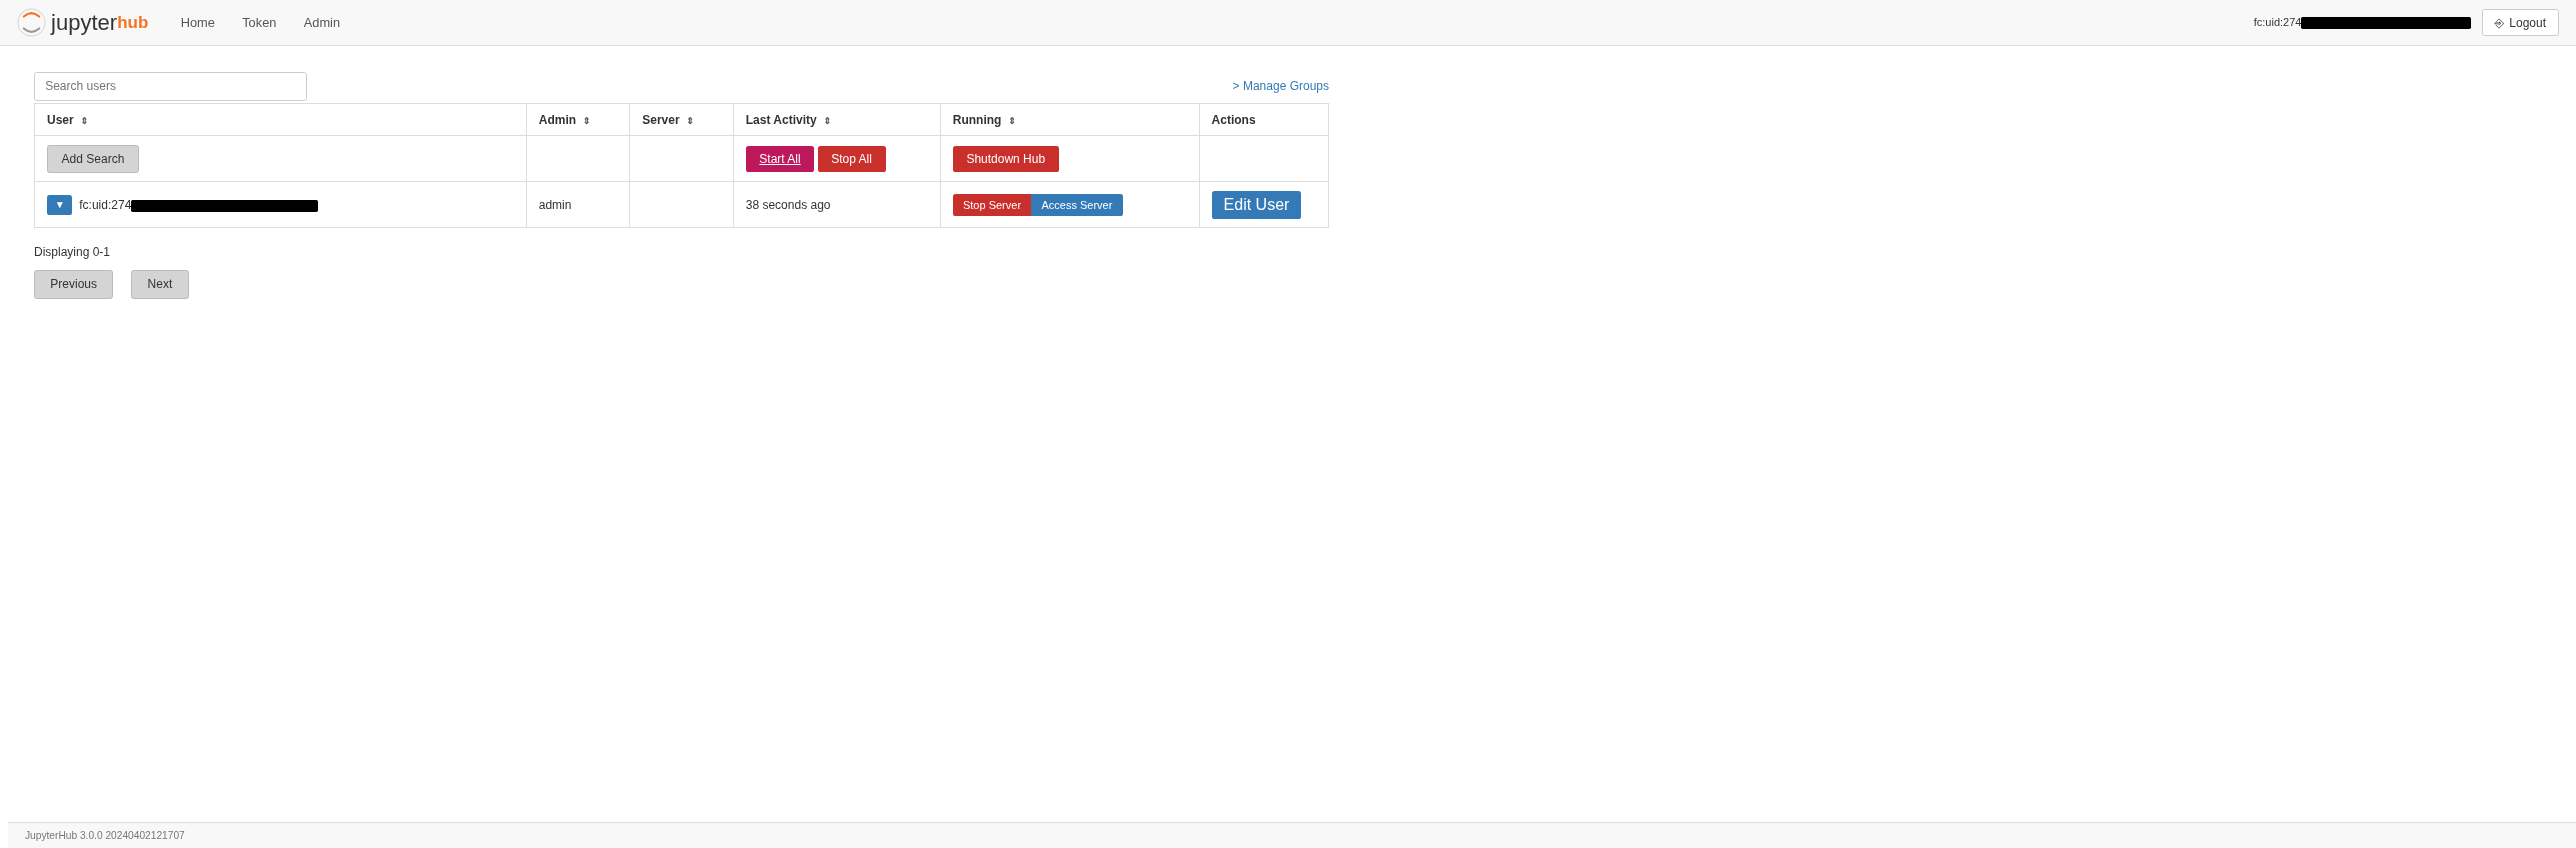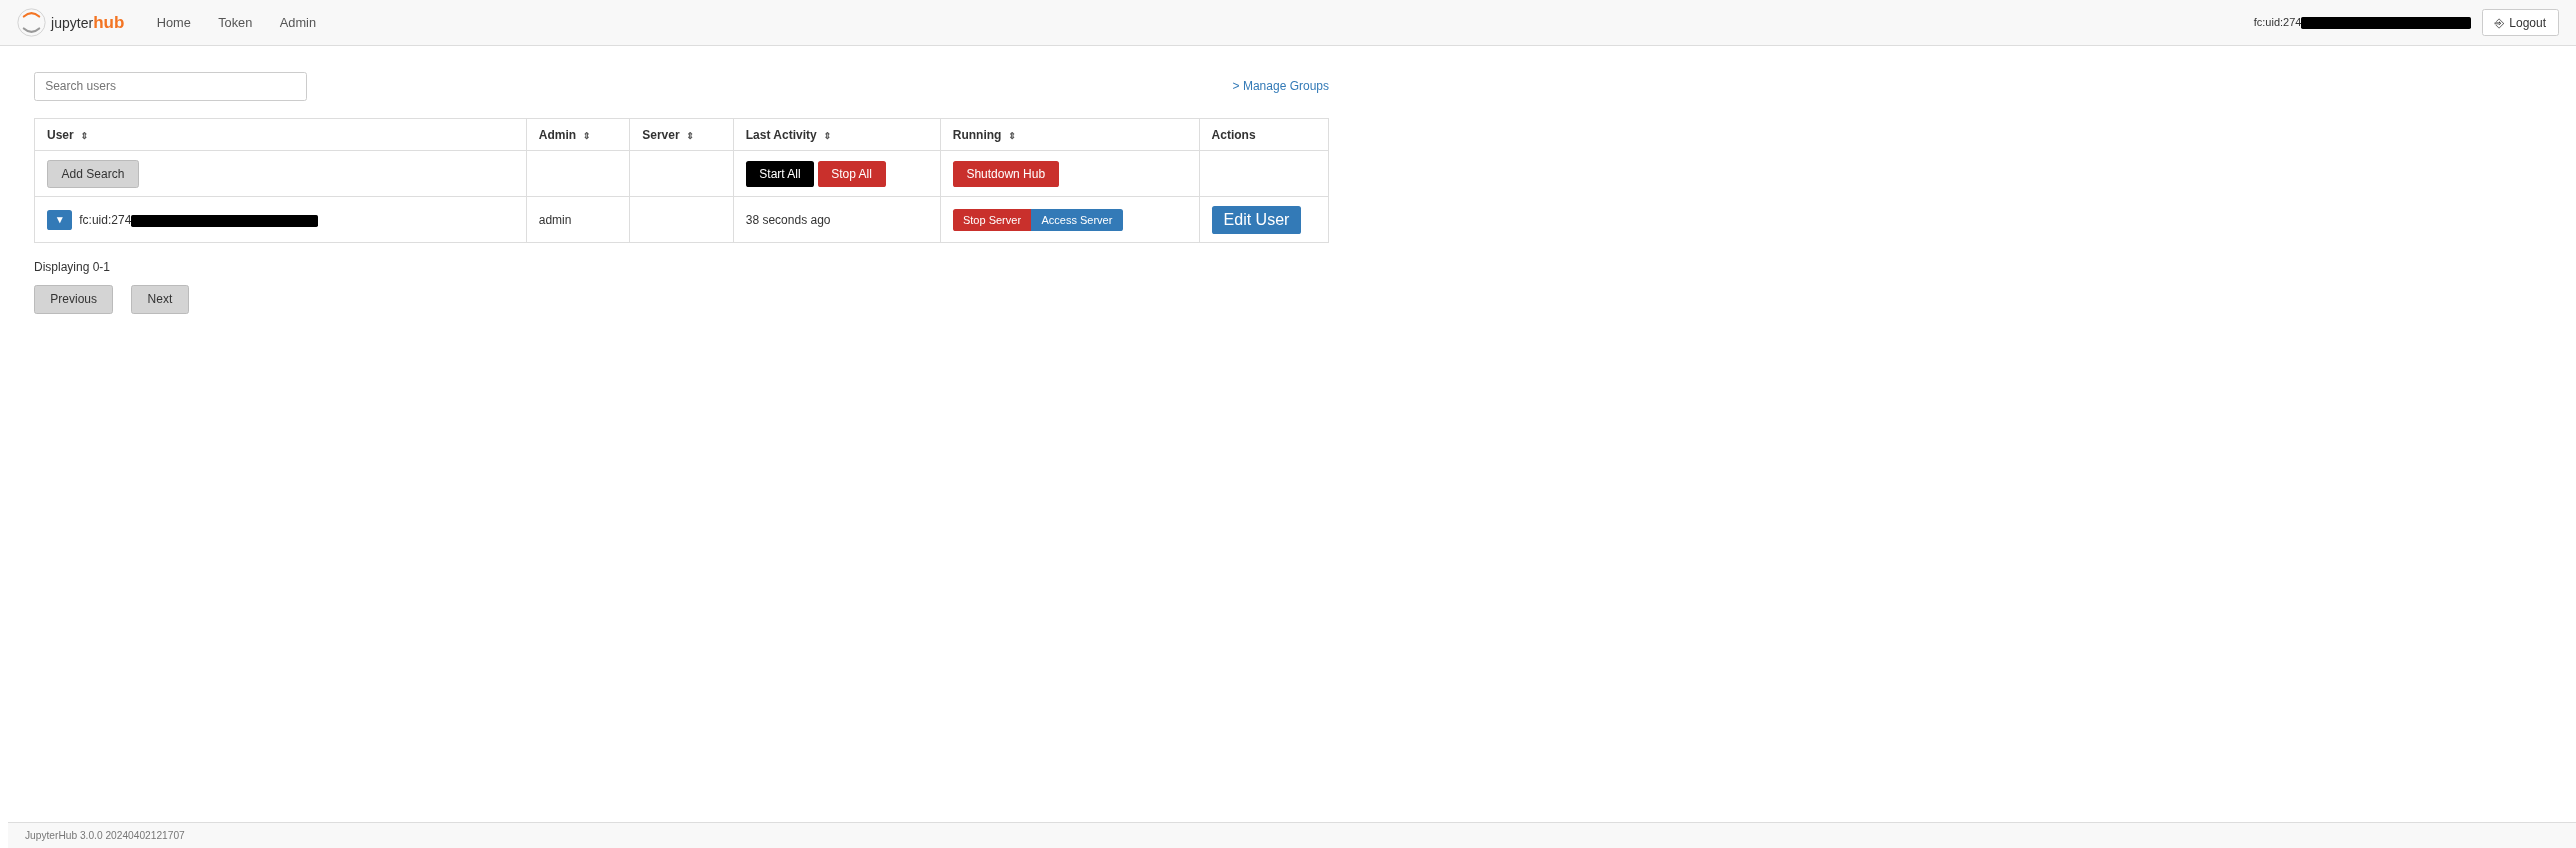--- a/index.html
+++ b/index.html
@@ -19,21 +19,21 @@
       align-items: center;
       margin-right: 20.4px;
       text-decoration: none;
     }
     .brand-logo {
       width: 29px;
       height: 29px;
       margin-right: 5.1px;
     }
     .brand-text-jupyter {
-      font-size: 14px;
+      font-size: 22px;
       font-weight: 300;
       color: #333;
     }
     .brand-text-hub {
       font-size: 17px;
       font-weight: 700;
       color: #F37524;
     }
     .navbar-nav {
       display: flex;
@@ -82,21 +82,21 @@
     .main-content {
       padding: 25.6px 34px 17px 34px;
       max-width: 1363px;
     }
 
     
     .search-row {
       display: flex;
       align-items: center;
       justify-content: space-between;
-      margin-bottom: 17px;
+      margin-bottom: 2px;
     }
     .search-input {
       width: 273px;
       padding: 6.8px 10.2px;
       border: 0.9px solid #ccc;
       border-radius: 2.6px;
       font-size: 12px;
       color: #999;
     }
     .manage-groups-link {
@@ -152,22 +152,23 @@
       border: none;
       border-radius: 2.6px;
       font-weight: 400;
     }
     .btn-add-users {
       background: #d4d4d4;
       color: #333;
       border: 0.9px solid #bbb;
     }
     .btn-start-all {
-      background: #000000;
-      color: #fff;
+      background: #be185d;
+      color: #fff;
+      text-decoration: underline;
     }
     .btn-stop-all {
       background: #c9302c;
       color: #fff;
     }
     .btn-shutdown-hub {
       background: #c9302c;
       color: #fff;
     }
     .btn-stop-server {

